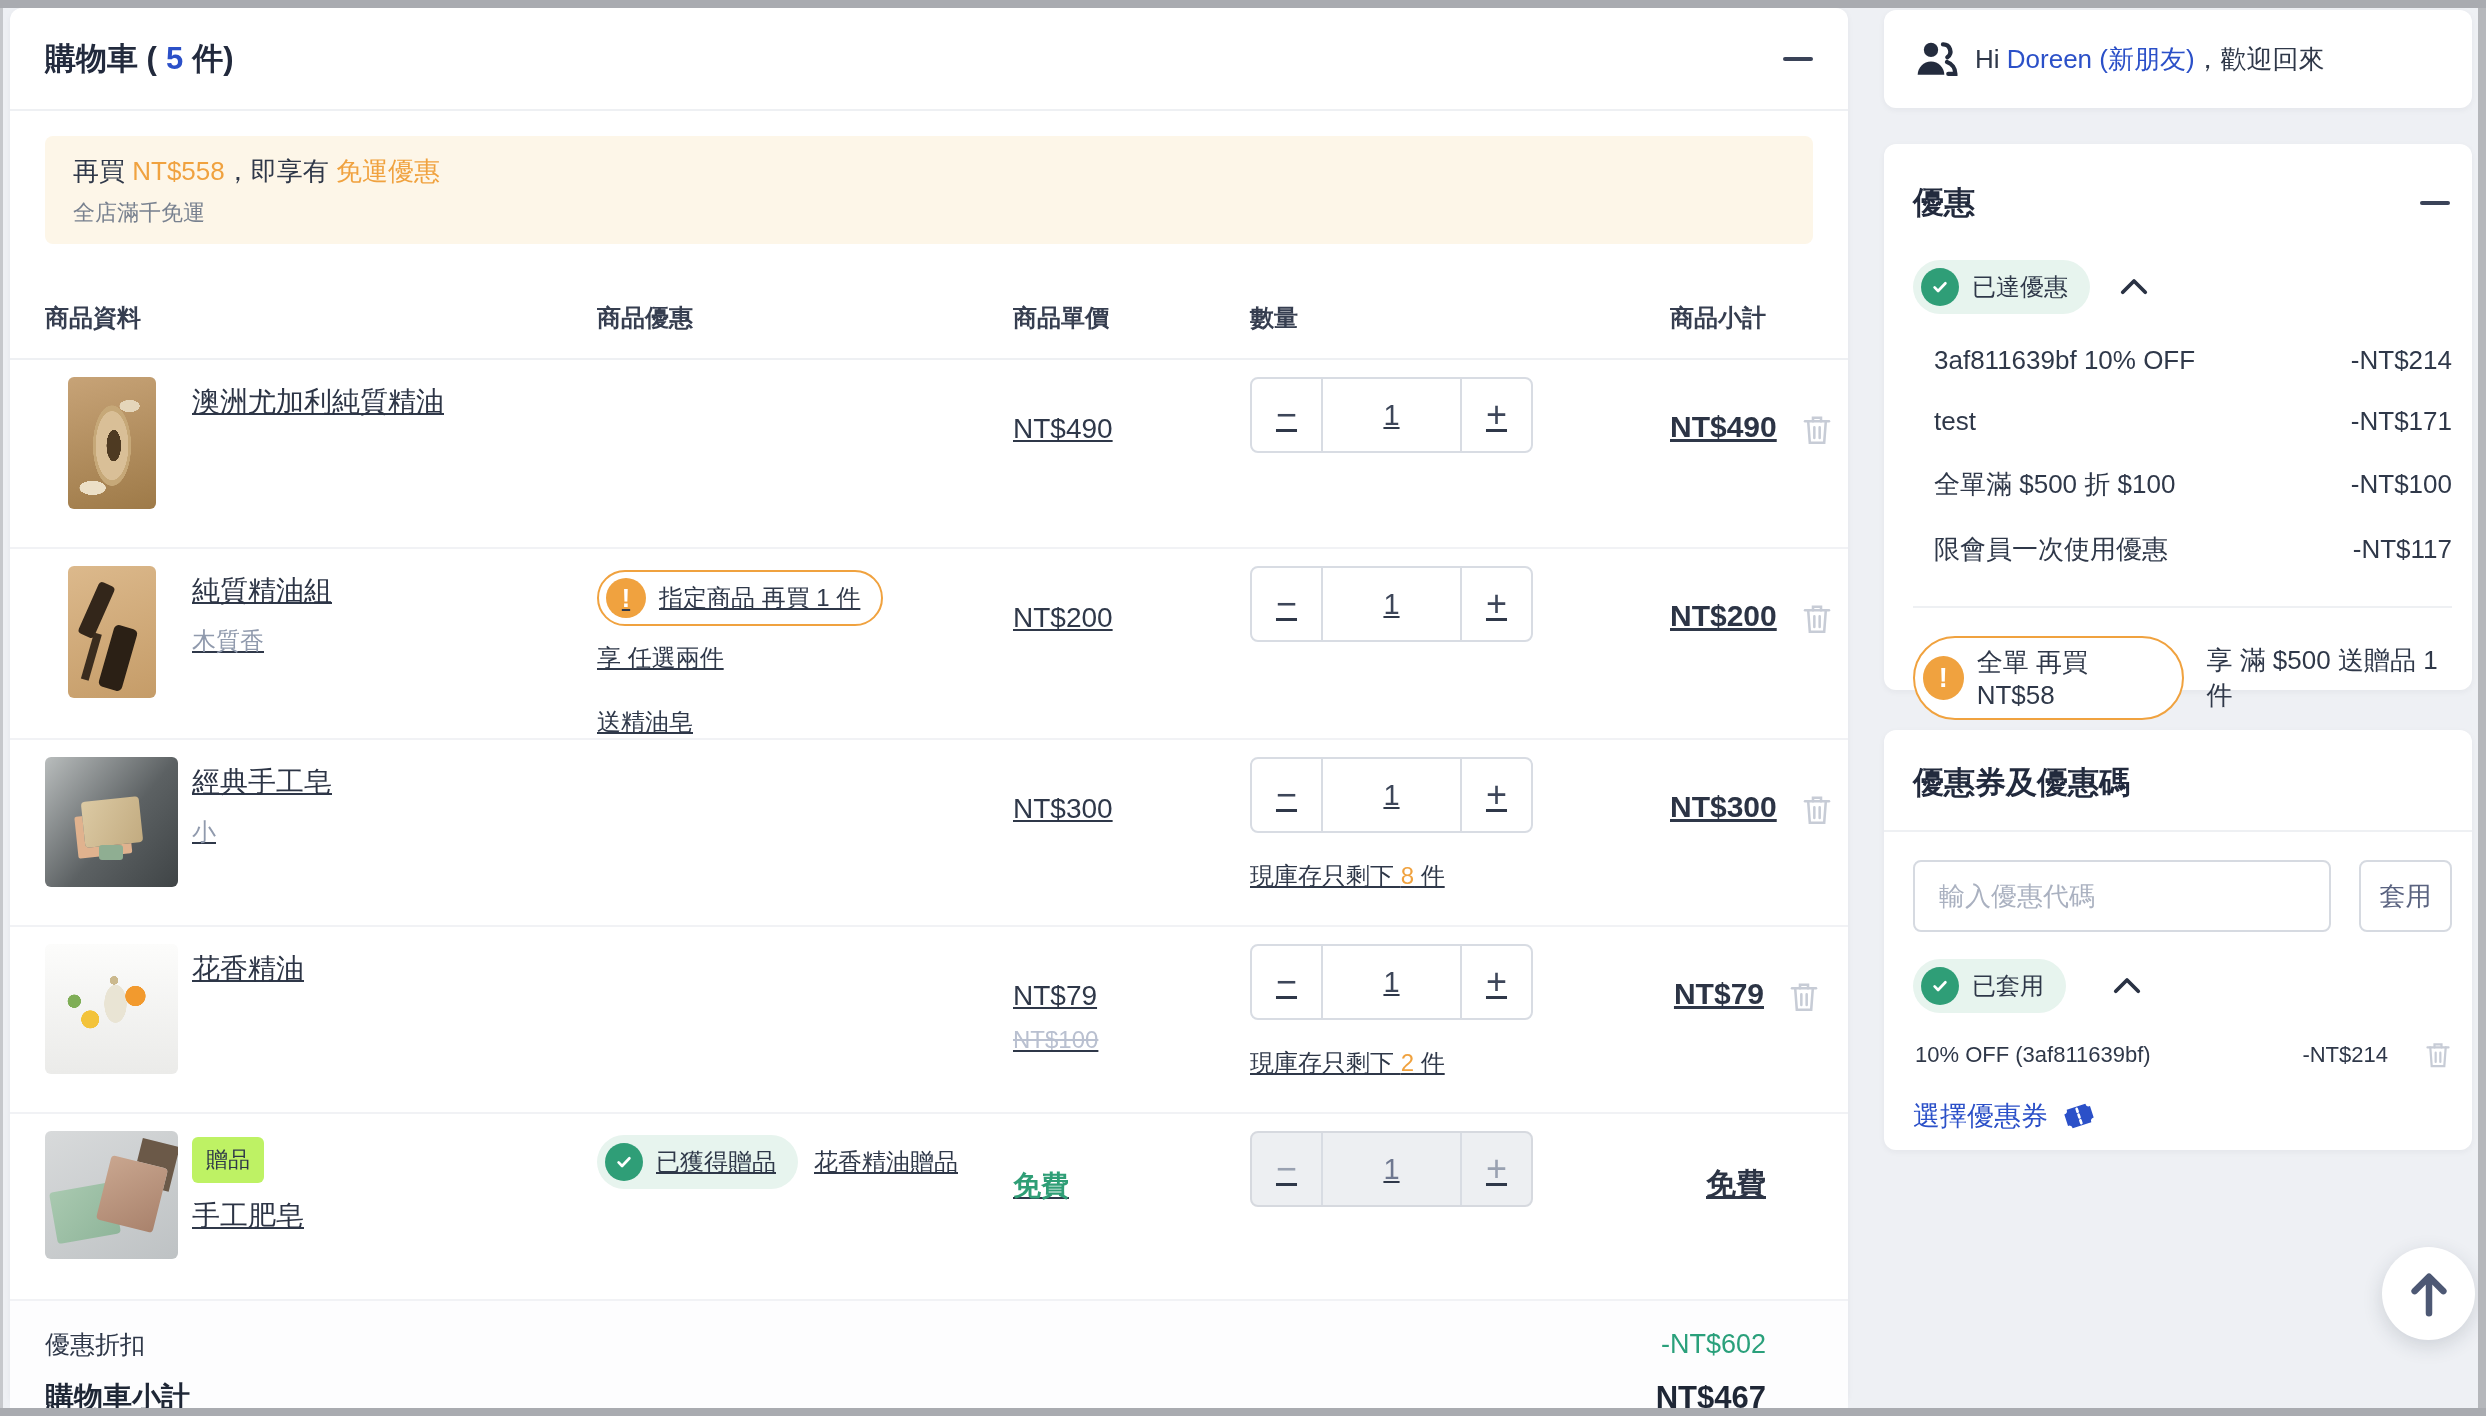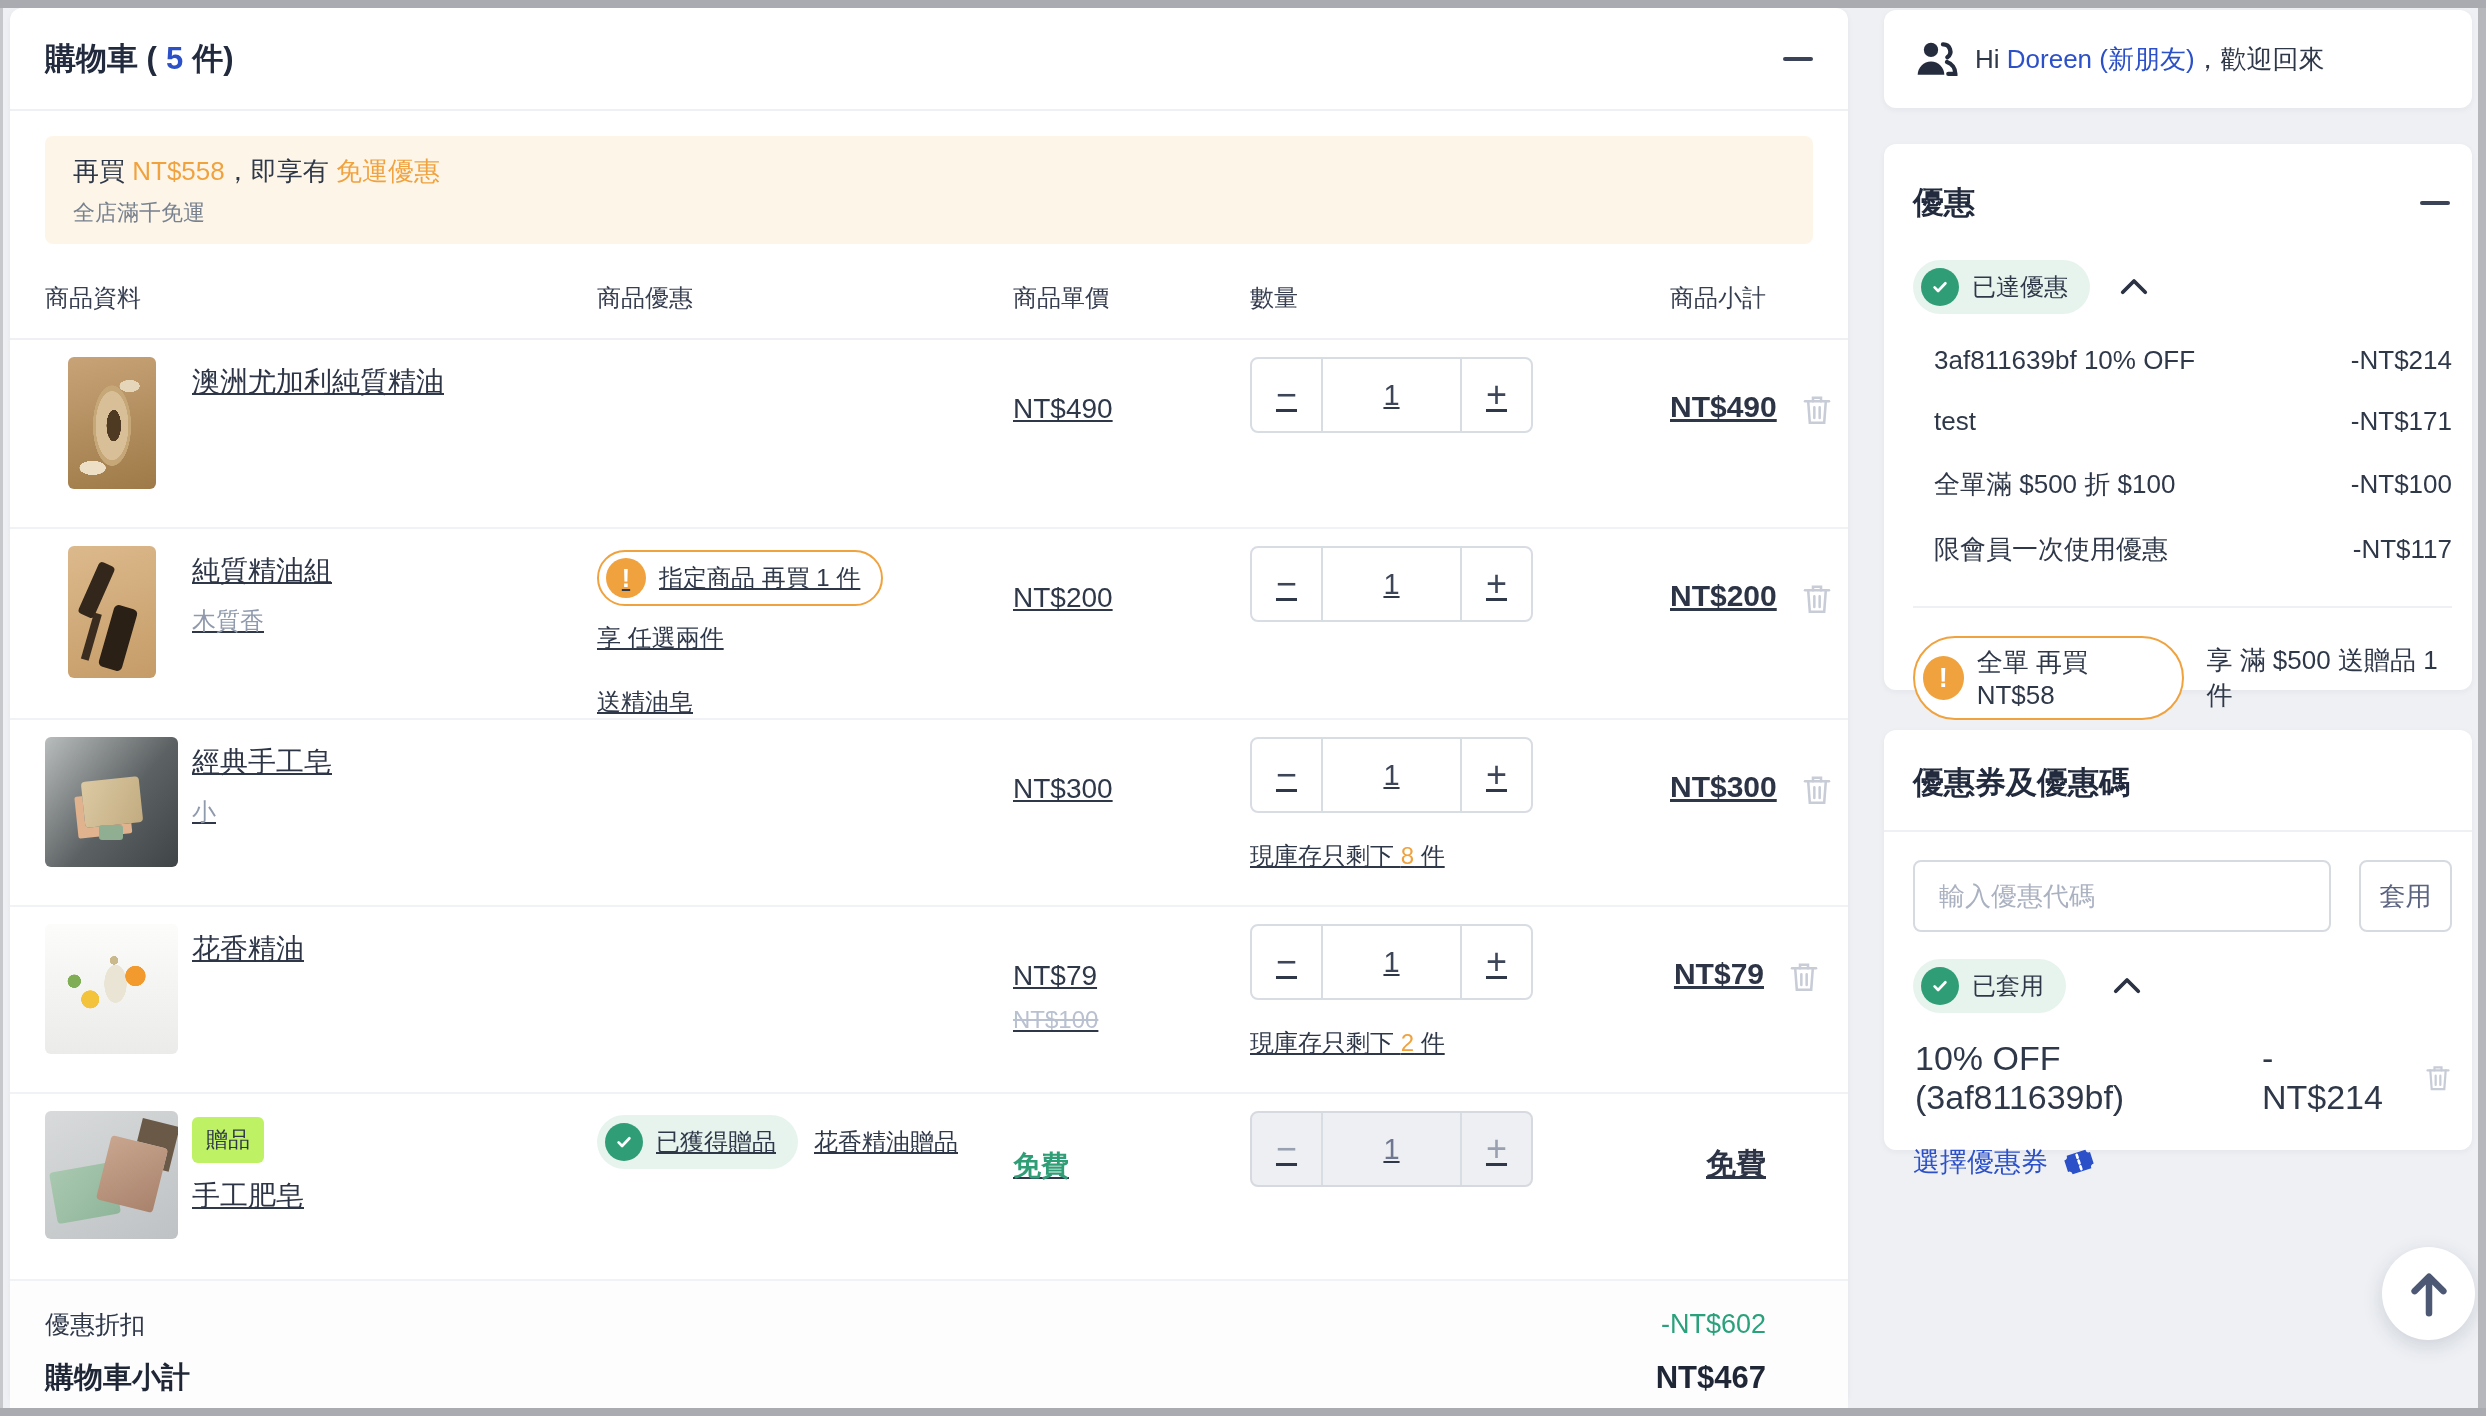--- a/index.html
+++ b/index.html
@@ -28,21 +28,21 @@
   .cart-title .count { color:#2b50c8; font-weight:700; }
   .collapse-btn { width:34px; height:34px; display:flex; align-items:center; justify-content:center; cursor:pointer; }
   .minus-line { width:30px; height:4px; background:#3a4358; border-radius:2px; }
 
   .ship-banner { margin:25px 35px 0; background:#fdf6e8; border-radius:8px; padding:18px 28px 16px; }
   .ship-line1 { font-size:26px; color:#2f3849; }
   .ship-line1 .hl { color:#f0a23f; }
   .ship-note { margin-top:9px; font-size:22px; color:#78818f; }
 
   .table-head { display:grid; grid-template-columns:552px 416px 237px 420px 1fr;
-    padding:38px 28px 24px 35px; font-size:24px; font-weight:400; color:#363e50; border-bottom:2px solid #eef0f3; }
+    padding:58px 28px 24px 35px; font-size:24px; font-weight:700; color:#363e50; border-bottom:2px solid #eef0f3; }
   .th-subtotal { text-align:right; padding-right:54px; }
 
   .rows { flex:1 1 auto; }
   .row { display:grid; grid-template-columns:552px 416px 237px 420px 1fr; padding:17px 28px 0 35px; min-height:187px;text-decoration:underline; }
   .row + .row { border-top:2px solid #f1f2f5; }
 
   .cell-product { display:flex; }
   .img-slot { flex:0 0 133px; width:133px; display:flex; justify-content:center; align-items:flex-start; }
   .p-info { margin-left:14px; margin-top:6px; }
   .p-name { font-size:28px; font-weight:500; color:#2c3445; cursor:pointer; }
@@ -118,21 +118,21 @@
   #coupon-card { left:1884px; top:730px; width:588px; height:420px; }
   .coupon-header { padding:32px 29px 26px; border-bottom:2px solid #eef0f3; font-size:31px; font-weight:600; color:#222a3d; }
   .coupon-body { padding:28px 20px 30px 29px; }
   .code-row { display:flex; gap:28px; }
   .code-input { flex:1; height:72px; border:2px solid #d6dae1; border-radius:8px; padding:0 24px;
     font-size:26px; color:#2f3849; outline:none; font-family:inherit; background:#fff; }
   .code-input::placeholder { color:#aab1c0; }
   .apply-btn { width:93px; height:72px; border:2px solid #d6dae1; border-radius:8px; background:#fff;
     font-size:26px; color:#5a6380; cursor:pointer; font-family:inherit; }
   .applied-row { margin-top:27px; display:flex; align-items:center; gap:44px; }
-  .coupon-line { margin-top:26px; display:flex; align-items:center; font-size:34px; color:#2f3849; padding-left:2px; }
+  .coupon-line { margin-top:26px; display:flex; align-items:center; font-size:22px; color:#2f3849; padding-left:2px; }
   .cl-val { margin-left:auto; }
   .cl-trash { margin-left:36px; width:28px; height:32px; color:#c7ccd6; cursor:pointer; background:none; border:none; }
   .cl-trash svg { width:28px; height:32px; }
   .choose-row { margin-top:27px; display:flex; align-items:center; gap:13px;
     font-size:27px; font-weight:500; color:#2b50c8; cursor:pointer; }
   .ticket-ic { width:36px; height:36px; color:#2b50c8; transform:rotate(-18deg); }
 
   #scroll-top { position:absolute; left:2382px; top:1247px; width:93px; height:93px; border-radius:50%;
     background:#fff; box-shadow:0 6px 20px rgba(40,50,70,.16); display:flex; align-items:center; justify-content:center; cursor:pointer; }
   #scroll-top svg { width:46px; height:50px; color:#4d5874; }

